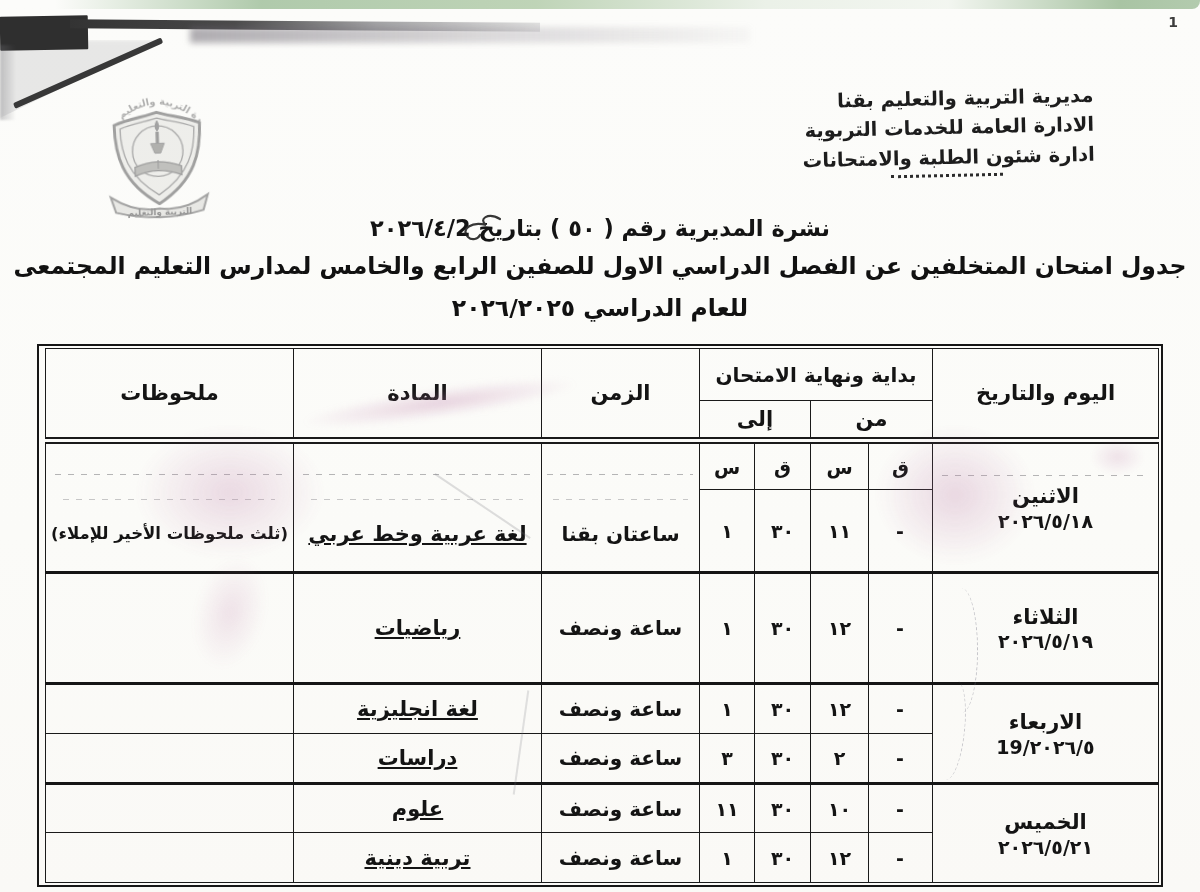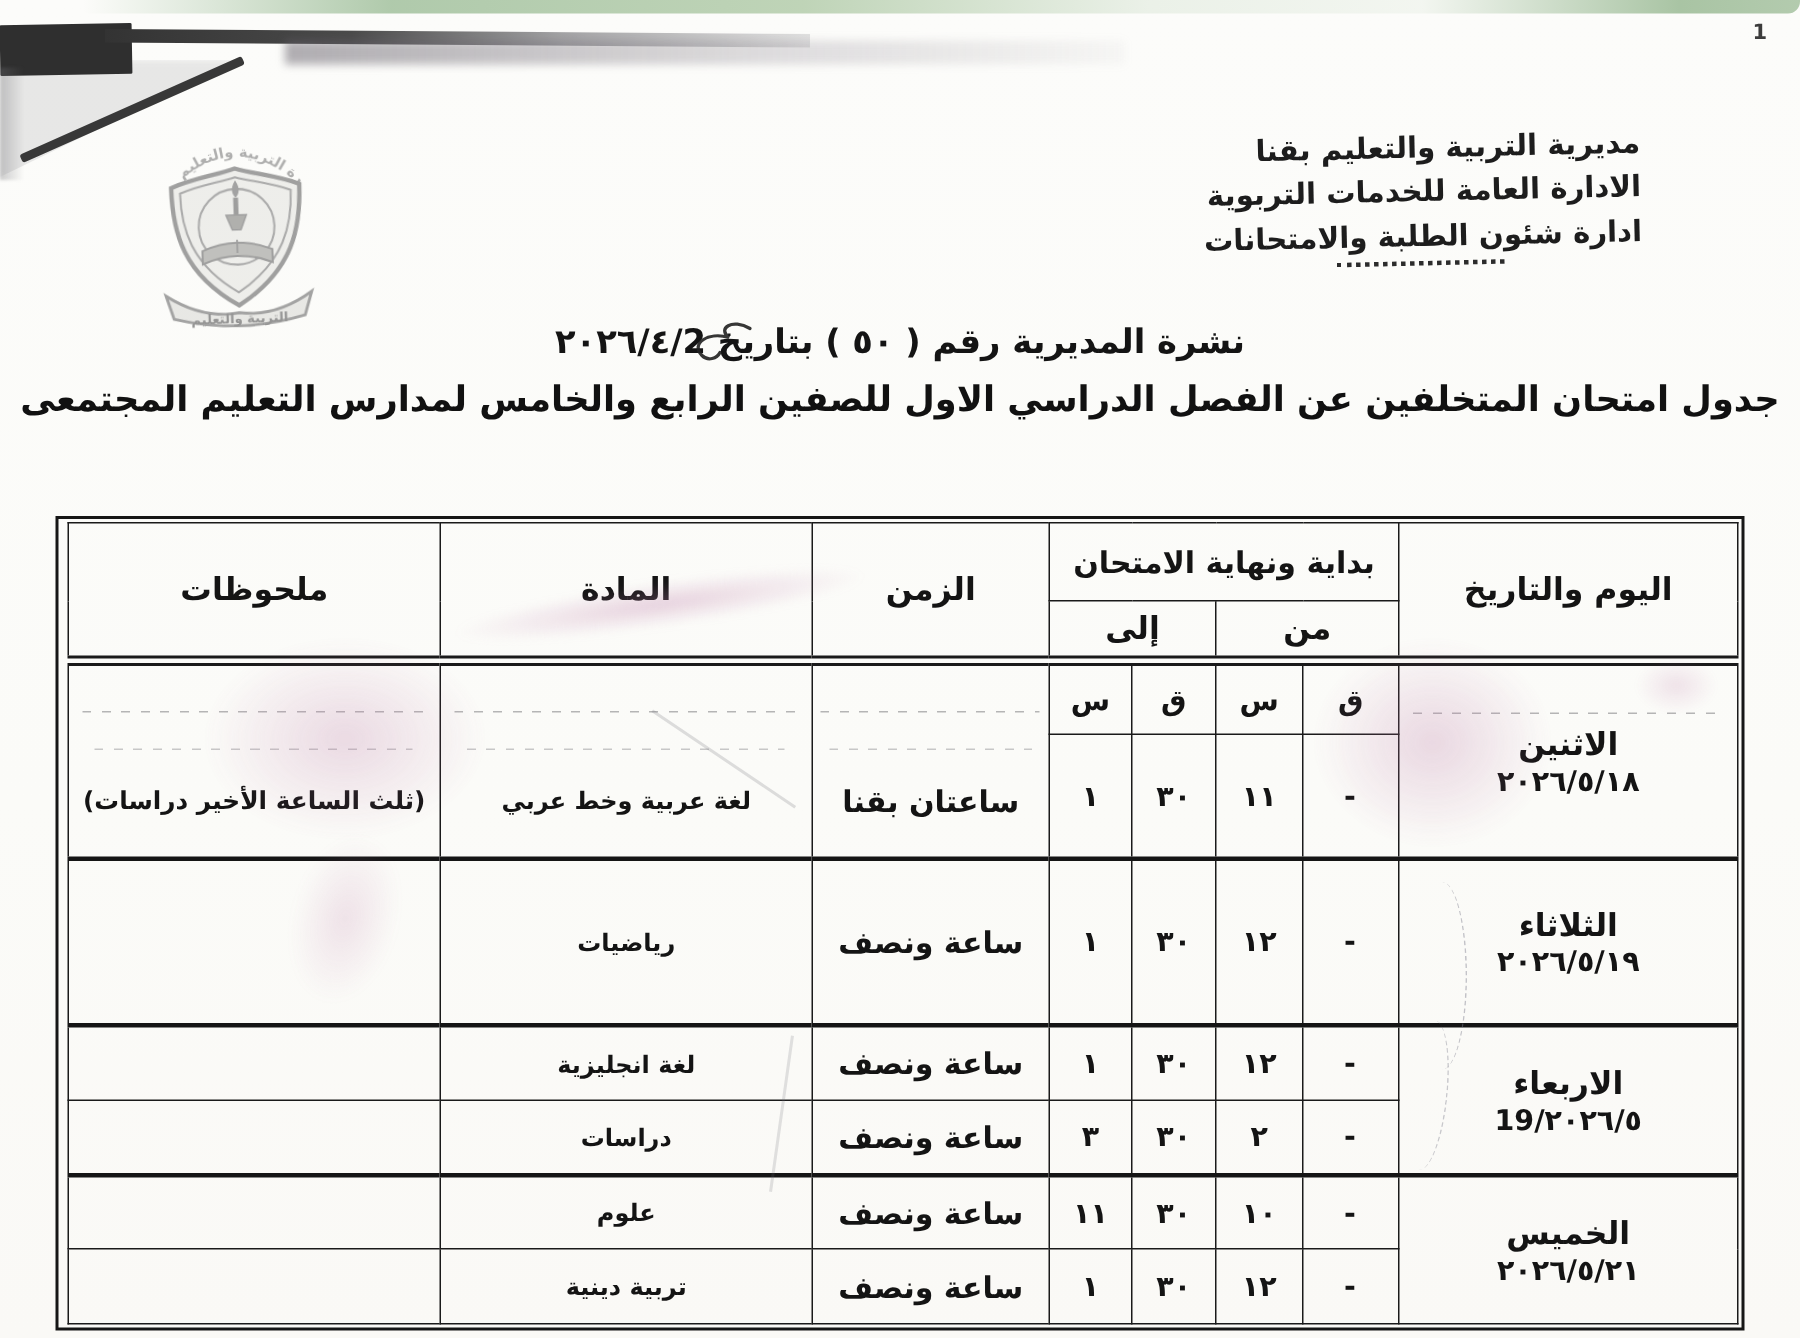--- a/index.html
+++ b/index.html
@@ -48,21 +48,21 @@
   th,td{border:1.9px solid #1a1a1a;text-align:center;vertical-align:middle;
        font-weight:bold;color:#141414;padding:0 4px;overflow:hidden;}
   th{font-size:21px;}
   td{font-size:20px;}
   tr.first-body td{border-top:7px double #1a1a1a;}
   tr.band td{border-top:3.5px solid #151515;}
   .sq{font-size:19px;}
   .num{font-size:19px;letter-spacing:1px;}
   .dayname{font-size:21px;line-height:1.25;}
   .daydate{font-size:19px;letter-spacing:1px;}
-  .subj{font-size:16px;}
+  .subj{font-size:21px;text-decoration:underline;}
   .dur{font-size:20px;}
   .note{font-size:16.5px;}
   td.push{padding-top:52px;}
   td.pushd{}
   .g1{background-image:repeating-linear-gradient(90deg,rgba(95,95,100,.45) 0 6px,transparent 6px 13px);
       background-repeat:no-repeat;background-size:92% 1.3px;background-position:50% 31px;}
   .g2{background-image:repeating-linear-gradient(90deg,rgba(95,95,100,.45) 0 6px,transparent 6px 13px),
                        repeating-linear-gradient(90deg,rgba(115,115,120,.38) 0 6px,transparent 6px 13px);
       background-repeat:no-repeat;background-size:93% 1.3px,86% 1.2px;
       background-position:50% 30px,50% 55px;}
@@ -112,20 +112,21 @@
     <div>ادارة شئون الطلبة والامتحانات</div>
     <div class="dots"></div>
   </div>
 
   <div class="bulletin">نشرة المديرية رقم ( ٥٠ ) بتاريخ ٢٠٢٦/٤/2</div>
   <svg class="squiggle" width="52" height="34" viewBox="0 0 52 34">
     <path d="M48,8 C36,1 26,8 34,14 C20,10 8,18 16,26 C20,30 26,28 28,24" fill="none" stroke="#222" stroke-width="2.2" stroke-linecap="round"></path>
   </svg>
 
   <div class="title1">جدول امتحان المتخلفين عن الفصل الدراسي الاول للصفين الرابع والخامس لمدارس التعليم المجتمعى</div>
+  <div class="title2">للعام الدراسي ٢٠٢٦/٢٠٢٥</div>
 
   <div class="tblwrap" dir="rtl">
     <table>
       <colgroup>
         <col style="width:226px">
           <col style="width:64px">
           <col style="width:58px">
         <col style="width:56px">
           <col style="width:55px">
           <col style="width:158px">
@@ -151,21 +152,21 @@
           <td rowspan="2" class="pushd g1">
             <div class="dayname">الاثنين</div>
             <div class="daydate">٢٠٢٦/٥/١٨</div>
           </td>
           <td class="sq">ق</td>
           <td class="sq">س</td>
           <td class="sq">ق</td>
           <td class="sq">س</td>
           <td rowspan="2" class="dur push g2">ساعتان بقنا</td>
           <td rowspan="2" class="subj push g2">لغة عربية وخط عربي</td>
-          <td rowspan="2" class="note push g2">(ثلث الساعة الأخير دراسات)</td>
+          <td rowspan="2" class="note push g2">(ثلث ملحوظات الأخير للإملاء)</td>
         </tr>
         <tr style="height:83px">
           <td class="num">-</td>
           <td class="num">١١</td>
           <td class="num">٣٠</td>
           <td class="num">١</td>
         </tr>
 
         <tr class="band" style="height:111px">
           <td>

